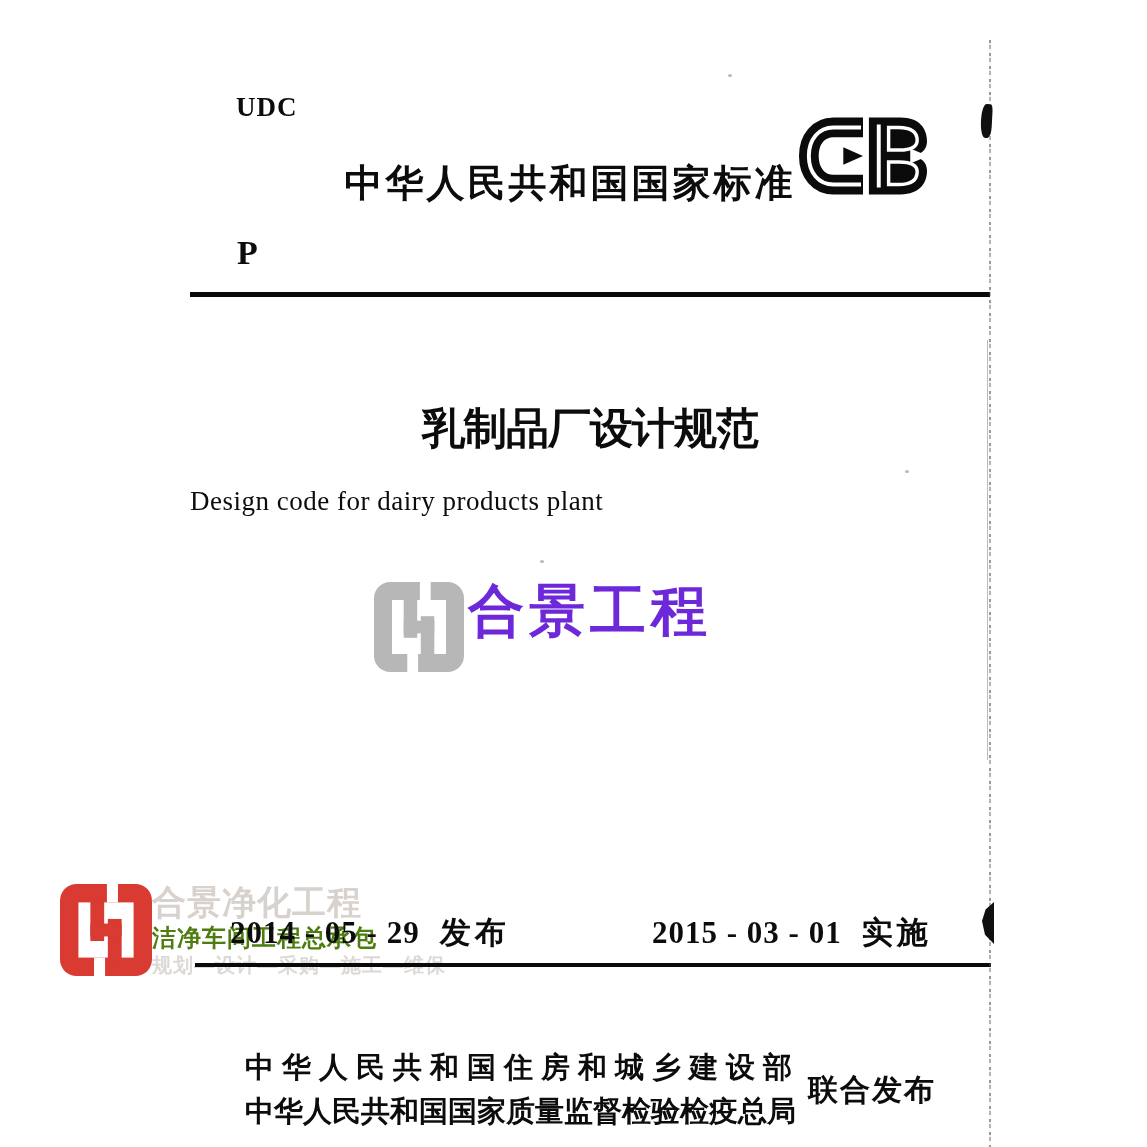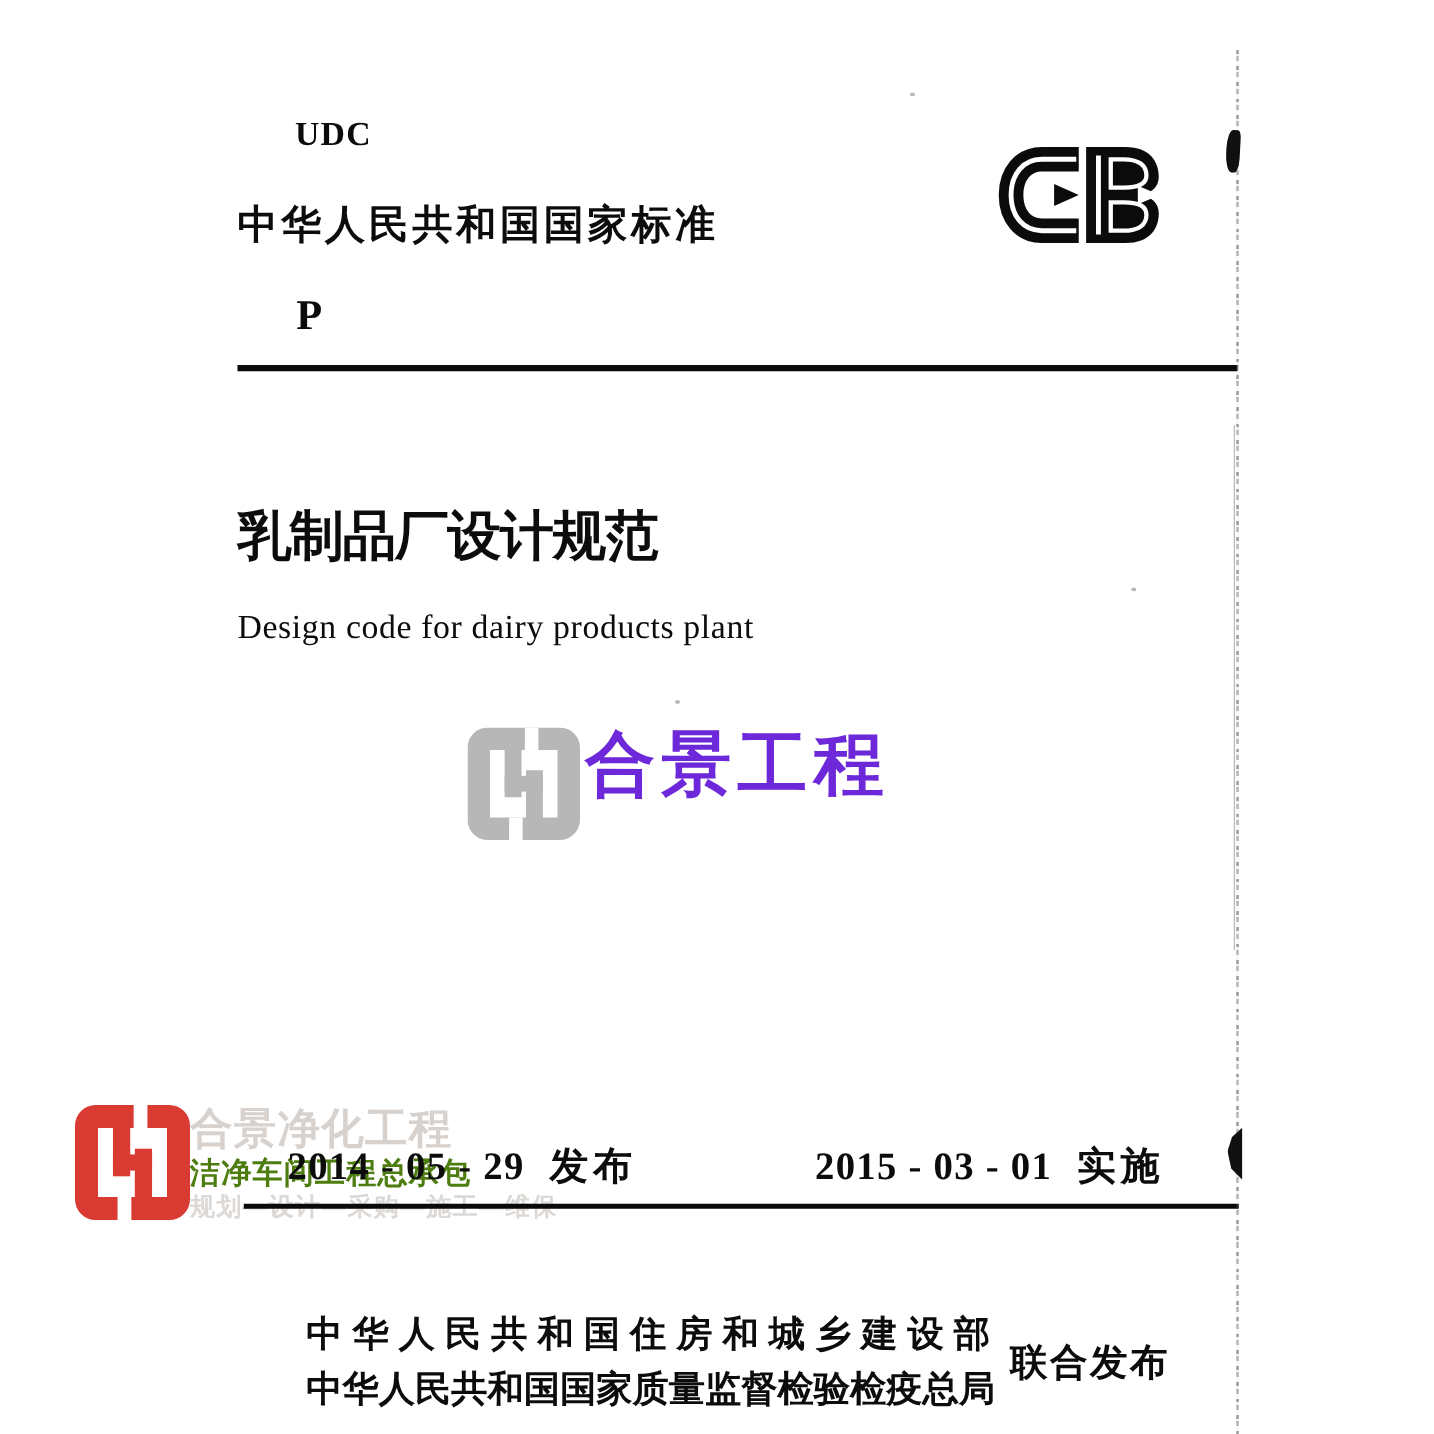--- a/index.html
+++ b/index.html
@@ -2,31 +2,31 @@
 <html><head>
 <meta charset="utf-8">
 <style>
   html,body{margin:0;padding:0;background:#ffffff;}
   .page{position:relative;width:1147px;height:1147px;background:#ffffff;overflow:hidden;
         font-family:"Liberation Serif","DejaVu Serif",serif;color:#0c0c0c;margin-top:40px;}
   .abs{position:absolute;}
 
   
   .udc{left:236px;top:52px;font-size:27px;font-weight:bold;letter-spacing:1px;}
-  .std-heading{left:190px;top:118px;width:760px;
+  .std-heading{left:190px;top:118px;width:760px;text-align:center;
       font-family:"Liberation Sans","DejaVu Sans",sans-serif;
-      font-size:32px;font-weight:bold;letter-spacing:3px;}
+      font-size:38px;font-weight:bold;letter-spacing:3px;}
   .gb-logo{left:798px;top:76px;}
   .p-class{left:237px;top:194px;font-size:34px;font-weight:bold;}
   .std-number{left:640px;top:198px;width:292px;text-align:right;
       font-size:30px;font-weight:bold;letter-spacing:1px;}
   .rule-top{left:190px;top:252px;width:800px;height:5px;background:#0a0a0a;}
 
   
-  .title-cn{left:190px;top:360px;width:800px;text-align:left;
+  .title-cn{left:190px;top:360px;width:800px;text-align:center;
       font-size:43px;font-weight:600;letter-spacing:-1px;}
   .title-en{left:190px;top:446px;width:800px;text-align:left;
       font-size:27px;font-weight:normal;letter-spacing:.5px;}
 
   
   .wm-center-logo{left:374px;top:542px;opacity:.95;}
   .wm-center-text{left:468px;top:534px;
       font-family:"Liberation Sans","DejaVu Sans",sans-serif;
       font-size:56px;font-weight:bold;letter-spacing:5px;color:#6d28d9;}
 

